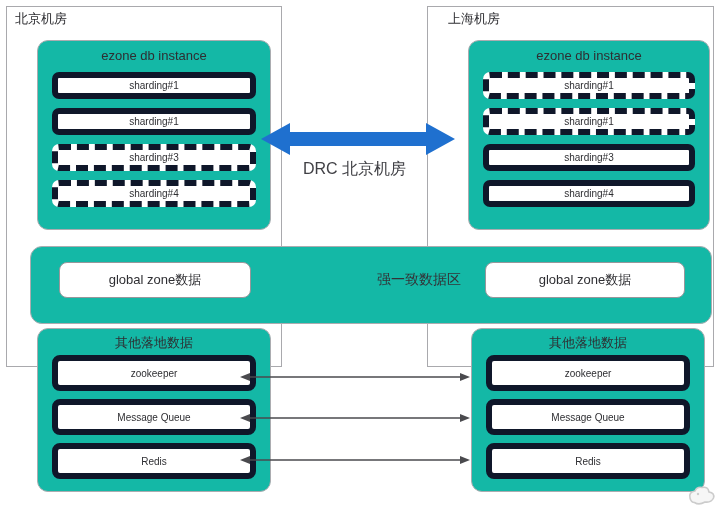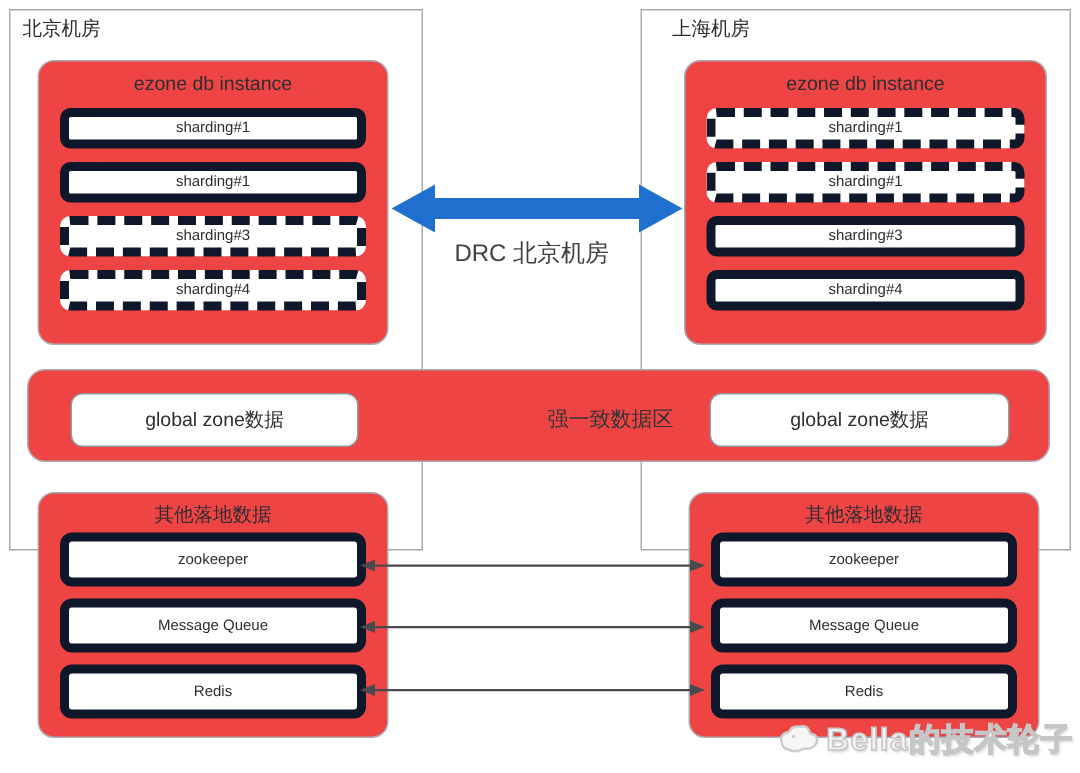--- a/index.html
+++ b/index.html
@@ -3,22 +3,22 @@
 <meta charset="utf-8">
 <style>
   html,body { margin:0; padding:0; background:#ffffff; }
   body { font-family:"Liberation Sans","DejaVu Sans",sans-serif; }
   #stage { position:relative; width:720px; height:515px; background:#ffffff; overflow:hidden; }
 
   .panel { position:absolute; top:6px; height:361px; background:#ffffff;
            border:1px solid #a9a9ad; box-sizing:border-box; }
   .panel-label { position:absolute; font-size:13px; color:#2e2e32; }
 
-  .graybox { position:absolute; background:#ef4444; border:1px solid #abacb0;
-             border-radius:11px; box-sizing:border-box; }
+  .graybox { position:absolute; background:#14b8a6; border:1px solid #abacb0;
+             border-radius:11px; box-sizing:border-box;margin-left:12px; }
   .graybox .gtitle { text-align:center; font-size:13px; color:#2e2e32;
                      padding-top:7px; padding-bottom:9px; }
   .landing .gtitle { padding-top:5px; padding-bottom:3px; }
 
   .wbox { background:#ffffff; border:6px solid #0f172a; border-radius:7px;
           margin:0 14px 9px 14px; height:27px; display:flex; align-items:center;
           justify-content:center; font-size:10px; color:#2e2e32; box-sizing:border-box; }
   .wbox.dashed { border-style:dashed; }
   .landing .wbox { height:36px; margin-bottom:8px; border-radius:8px; }
 
@@ -84,21 +84,21 @@
     </div>
   </div>
 
 
   <svg class="arrow-svg" style="left:261px; top:119px;" width="194" height="40" viewBox="0 0 194 40">
     <polygon points="0,20 29,4 29,13 165,13 165,4 194,20 165,36 165,27 29,27 29,36" fill="#1f70cf"></polygon>
   </svg>
 
   <div class="corridor-label big" style="top:159px;">DRC 北京机房</div>
 
-  <div class="graybox" style="left:18px; top:246px; width:682px; height:62px; border-radius:12px;">
+  <div class="graybox" style="left:18px; top:246px; width:682px; height:78px; border-radius:12px;">
     <div class="gz-box" style="left:28px; top:15px; width:192px; height:36px;">global zone数据</div>
     <div class="band-label">强一致数据区</div>
     <div class="gz-box" style="left:454px; top:15px; width:200px; height:36px;">global zone数据</div>
   </div>
 
   <svg class="arrow-svg" style="left:239px; top:371px;" width="232" height="12" viewBox="0 0 232 12">
     <line x1="9" y1="6" x2="223" y2="6" stroke="#4a4a4e" stroke-width="1.5"></line>
     <polygon points="1,6 11,2 11,10" fill="#4a4a4e"></polygon>
     <polygon points="231,6 221,2 221,10" fill="#4a4a4e"></polygon>
   </svg>
@@ -113,16 +113,15 @@
     <line x1="9" y1="6" x2="223" y2="6" stroke="#4a4a4e" stroke-width="1.5"></line>
     <polygon points="1,6 11,2 11,10" fill="#4a4a4e"></polygon>
     <polygon points="231,6 221,2 221,10" fill="#4a4a4e"></polygon>
   </svg>
 
   <div id="watermark">
     <svg width="28" height="22" viewBox="0 0 28 22">
       <path d="M2 13 Q0.5 7 7 6 Q9 1.5 14 2.5 Q20 1 21 7 Q27 8 25.5 13 Q23 18 17 17 Q11 20.5 6.5 17.5 Q3 17.5 2 13 Z" fill="#f6f6f6" stroke="#cccccc" stroke-width="1.6"></path>
       <circle cx="10" cy="9" r="1.2" fill="#cccccc"></circle>
     </svg>
-    <span class="wm-text">Bella的技术轮子</span>
   </div>
 
 </div>
 
 </body></html>

